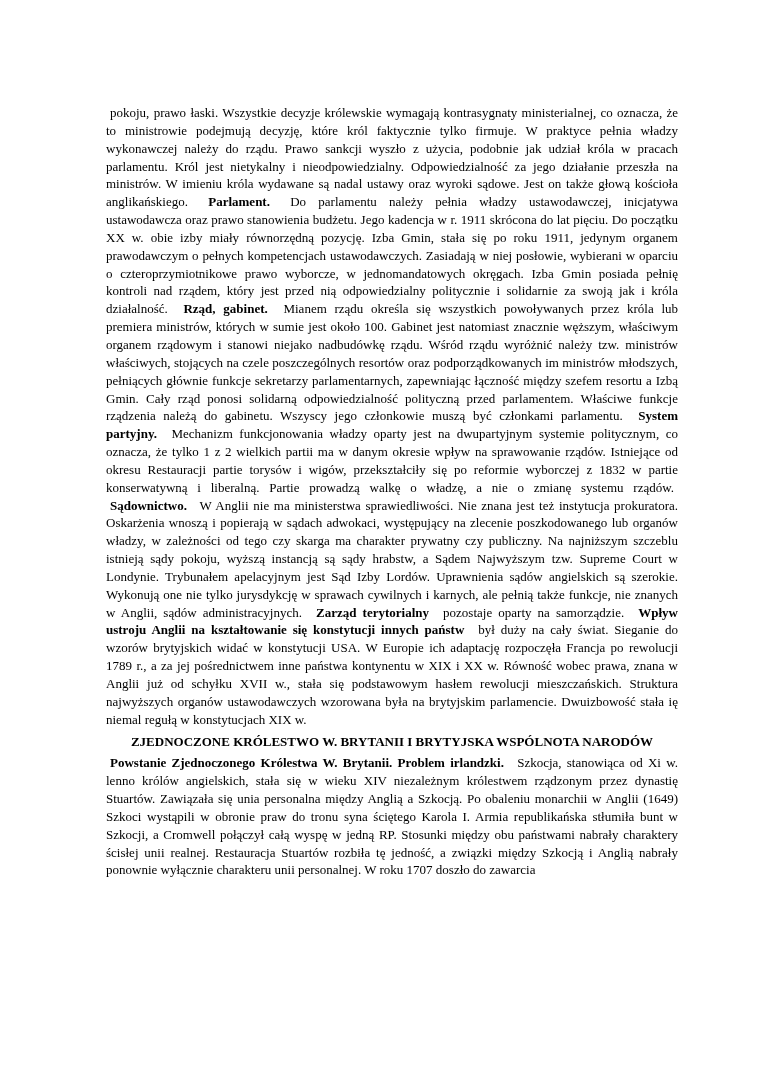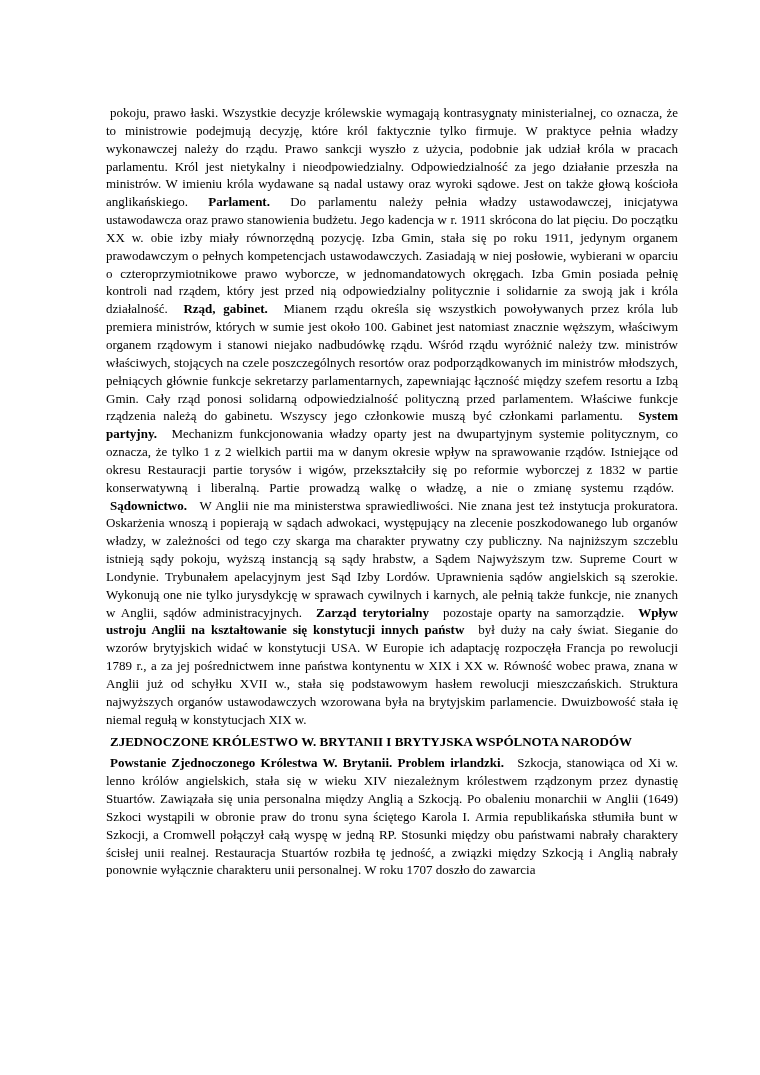--- a/index.html
+++ b/index.html
@@ -18,21 +18,21 @@
     top: 88px;
     width: 580px;
   }
   .para {
     font-size: 13px;
     line-height: 17.85px;
     text-align: justify;
     color: #000000;
   }
   .para.heading {
-    text-align: left;
+    text-align: center;
     font-weight: bold;
   }
   .b { font-weight: bold; }
 </style>
 </head>
 <body>
 
 <div class="doc-page">
 
   <p class="para"><span>pokoju, prawo łaski. Wszystkie decyzje królewskie wymagają kontrasygnaty ministerialnej, co oznacza, że to ministrowie podejmują decyzję, które król faktycznie tylko firmuje. W praktyce pełnia władzy wykonawczej należy do rządu. Prawo sankcji wyszło z użycia, podobnie jak udział króla w pracach parlamentu. Król jest nietykalny i nieodpowiedzialny. Odpowiedzialność za jego działanie przeszła na ministrów. W imieniu króla wydawane są nadal ustawy oraz wyroki sądowe. Jest on także głową kościoła anglikańskiego. </span><span class="b">Parlament.</span><span> Do parlamentu należy pełnia władzy ustawodawczej, inicjatywa ustawodawcza oraz prawo stanowienia budżetu. Jego kadencja w r. 1911 skrócona do lat pięciu. Do początku XX w. obie izby miały równorzędną pozycję. Izba Gmin, stała się po roku 1911, jedynym organem prawodawczym o pełnych kompetencjach ustawodawczych. Zasiadają w niej posłowie, wybierani w oparciu o czteroprzymiotnikowe prawo wyborcze, w jednomandatowych okręgach. Izba Gmin posiada pełnię kontroli nad rządem, który jest przed nią odpowiedzialny politycznie i solidarnie za swoją jak i króla działalność. </span><span class="b">Rząd, gabinet.</span><span> Mianem rządu określa się wszystkich powoływanych przez króla lub premiera ministrów, których w sumie jest około 100. Gabinet jest natomiast znacznie węższym, właściwym organem rządowym i stanowi niejako nadbudówkę rządu. Wśród rządu wyróżnić należy tzw. ministrów właściwych, stojących na czele poszczególnych resortów oraz podporządkowanych im ministrów młodszych, pełniących głównie funkcje sekretarzy parlamentarnych, zapewniając łączność między szefem resortu a Izbą Gmin. Cały rząd ponosi solidarną odpowiedzialność polityczną przed parlamentem. Właściwe funkcje rządzenia należą do gabinetu. Wszyscy jego członkowie muszą być członkami parlamentu. </span><span class="b">System partyjny.</span><span> Mechanizm funkcjonowania władzy oparty jest na dwupartyjnym systemie politycznym, co oznacza, że tylko 1 z 2 wielkich partii ma w danym okresie wpływ na sprawowanie rządów. Istniejące od okresu Restauracji partie torysów i wigów, przekształciły się po reformie wyborczej z 1832 w partie konserwatywną i liberalną. Partie prowadzą walkę o władzę, a nie o zmianę systemu rządów. </span><span class="b">Sądownictwo.</span><span> W Anglii nie ma ministerstwa sprawiedliwości. Nie znana jest też instytucja prokuratora. Oskarżenia wnoszą i popierają w sądach adwokaci, występujący na zlecenie poszkodowanego lub organów władzy, w zależności od tego czy skarga ma charakter prywatny czy publiczny. Na najniższym szczeblu istnieją sądy pokoju, wyższą instancją są sądy hrabstw, a Sądem Najwyższym tzw. Supreme Court w Londynie. Trybunałem apelacyjnym jest Sąd Izby Lordów. Uprawnienia sądów angielskich są szerokie. Wykonują one nie tylko jurysdykcję w sprawach cywilnych i karnych, ale pełnią także funkcje, nie znanych w Anglii, sądów administracyjnych. </span><span class="b">Zarząd terytorialny</span><span> pozostaje oparty na samorządzie. </span><span class="b">Wpływ ustroju Anglii na kształtowanie się konstytucji innych państw</span><span> był duży na cały świat. Sieganie do wzorów brytyjskich widać w konstytucji USA. W Europie ich adaptację rozpoczęła Francja po rewolucji 1789 r., a za jej pośrednictwem inne państwa kontynentu w XIX i XX w. Równość wobec prawa, znana w Anglii już od schyłku XVII w., stała się podstawowym hasłem rewolucji mieszczańskich. Struktura najwyższych organów ustawodawczych wzorowana była na brytyjskim parlamencie. Dwuizbowość stała ię niemal regułą w konstytucjach XIX w.</span></p>

